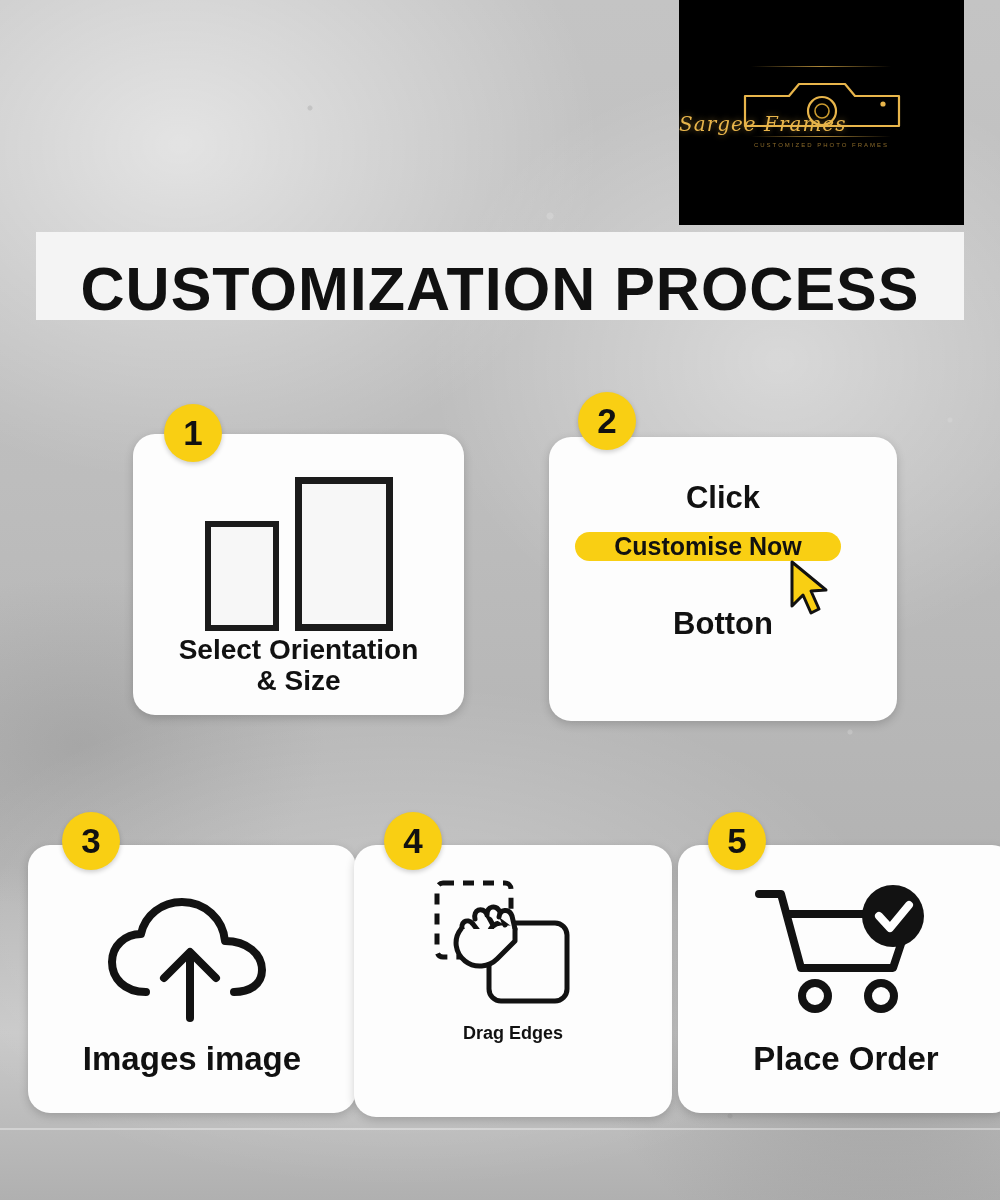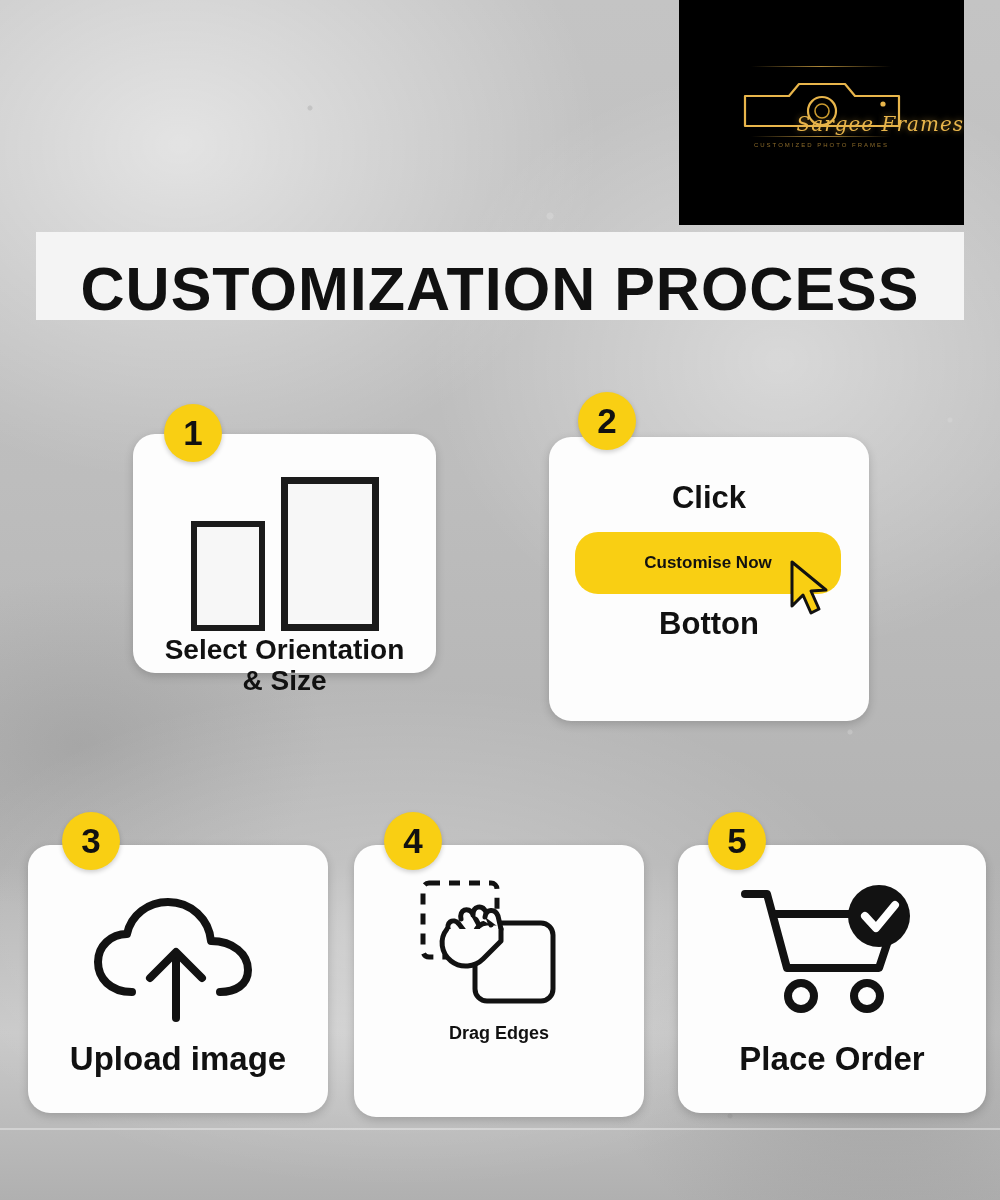--- a/index.html
+++ b/index.html
@@ -66,23 +66,23 @@
     overflow: hidden;
   }
   #logo-panel .cam {
     position: absolute;
     left: 50%;
     top: 78px;
     transform: translateX(-50%);
   }
   #logo-panel .brand {
     position: absolute;
-    left: 0; right: 0;
+    left: 0; right: 16px;
     top: 112px;
-    text-align: right;
+    text-align: left;
     font-family: "DejaVu Serif", serif;
     font-style: italic;
     font-size: 20px;
     letter-spacing: 1px;
     color: #e8b54b;
     text-shadow: 0 0 6px rgba(232,181,75,.55);
     white-space: nowrap;
   }
   #logo-panel .tag {
     position: absolute;
@@ -123,20 +123,21 @@
     white-space: nowrap;
     line-height: 1;
   }
 
   
   .card {
     position: absolute;
     background: #fdfdfd;
     border-radius: 22px;
     box-shadow: 0 3px 10px rgba(0,0,0,.18);
+    padding-left: 28px;
   }
   .badge {
     position: absolute;
     width: 58px;
     height: 58px;
     border-radius: 50%;
     background: #f9cf13;
     color: #111;
     font-family: "Liberation Sans", sans-serif;
     font-weight: bold;
@@ -158,44 +159,44 @@
   }
   .icon-wrap {
     position: absolute;
     left: 0; right: 0;
     display: flex;
     align-items: center;
     justify-content: center;
   }
 
   
-  #card-1 { left: 133px; top: 434px; width: 303px; height: 239px; }
+  #card-1 { left: 133px; top: 434px; width: 303px; height: 281px; }
   #badge-1 { left: 164px; top: 404px; }
   #card-1 .icon-wrap { top: 40px; height: 160px; }
   #card-1 .card-label { top: 200px; font-size: 28px; }
 
   
   #card-2 { left: 549px; top: 437px; width: 320px; height: 284px; }
   #badge-2 { left: 578px; top: 392px; }
   #c2-click  { top: 44px;  font-size: 31px; }
   #c2-botton { top: 170px; font-size: 31px; text-align: center; }
   #c2-pill {
     position: absolute;
     left: 26px;
     top: 95px;
     width: 266px;
-    height: 62px;
+    height: 29px;
     border-radius: 23px;
     background: #f9cf13;
     display: flex;
     align-items: center;
     justify-content: center;
     font-family: "Liberation Sans", sans-serif;
     font-weight: bold;
-    font-size: 17px;
+    font-size: 25px;
     color: #111;
     white-space: nowrap;
   }
   #c2-cursor {
     position: absolute;
     left: 237px;
     top: 122px;
     width: 46px;
     height: 60px;
   }
@@ -284,21 +285,21 @@
   <div id="badge-3" class="badge">3</div>
   <div id="card-3" class="card">
     <div class="icon-wrap">
       <svg width="180" height="135" viewBox="0 0 180 135">
         <path d="M44 96 C22 96 10 82 10 66 C10 50 23 38 39 38 C43 19 60 6 80 6 C103 6 121 23 123 45
                  C145 45 160 58 160 74 C160 89 147 96 132 96" fill="none" stroke="#121212" stroke-width="8" stroke-linecap="round" stroke-linejoin="round"></path>
         <line x1="88" y1="122" x2="88" y2="58" stroke="#121212" stroke-width="8" stroke-linecap="round"></line>
         <path d="M62 82 L88 56 L114 82" fill="none" stroke="#121212" stroke-width="8" stroke-linecap="round" stroke-linejoin="round"></path>
       </svg>
     </div>
-    <div class="card-label">Upload image</div>
+    <div class="card-label">Images image</div>
   </div>
 
   <div id="badge-4" class="badge">4</div>
   <div id="card-4" class="card">
     <div class="icon-wrap">
       <svg width="180" height="140" viewBox="0 0 180 140">
         <rect x="14" y="8" width="74" height="74" rx="6" fill="none" stroke="#121212" stroke-width="5" stroke-dasharray="11 9"></rect>
         <rect x="66" y="48" width="78" height="78" rx="12" fill="#fdfdfd" stroke="#121212" stroke-width="5"></rect>
         <path d="M40 56 C36 48 44 42 50 49 L56 57" fill="#fdfdfd" stroke="#121212" stroke-width="5" stroke-linecap="round"></path>
         <path d="M52 44 C50 35 59 31 64 39 L70 50" fill="#fdfdfd" stroke="#121212" stroke-width="5" stroke-linecap="round"></path>

